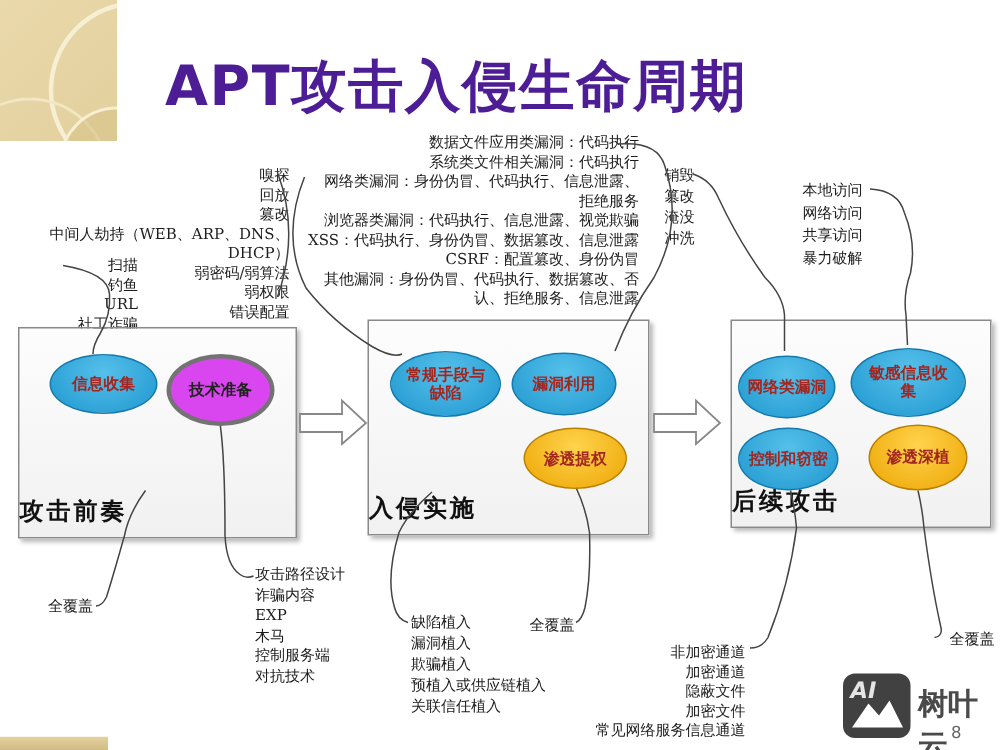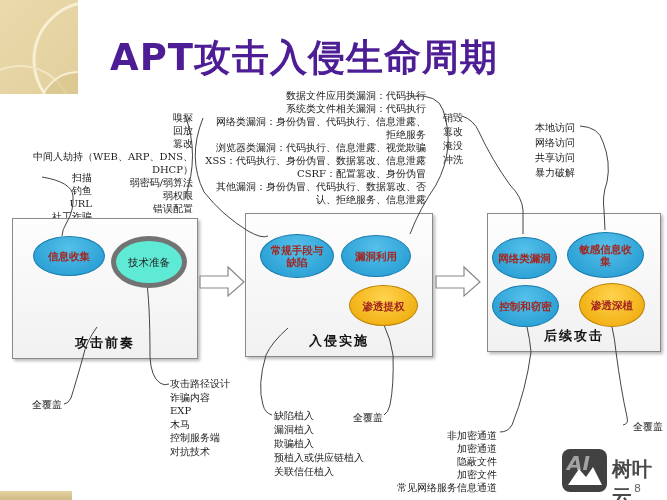--- a/index.html
+++ b/index.html
@@ -15,34 +15,34 @@
   
   .title{position:absolute;left:110px;top:33px;font-size:37px;font-weight:bold;
     color:#4c1d95;letter-spacing:1px;white-space:nowrap;}
   
   .ann{position:absolute;font-family:"DejaVu Serif","Liberation Serif",serif;
     font-size:10px;line-height:13px;color:#1c1c1c;}
   .ann.r{text-align:right;}
   
   .stage-box{position:absolute;background:linear-gradient(#fdfdfd,#f1f1f1);
     border:1px solid #8a8a8a;box-shadow:2px 2px 3px rgba(0,0,0,0.28);}
-  .stage-label{position:absolute;left:0;right:0;bottom:6px;text-align:center;
-    font-size:13px;font-weight:bold;color:#111;letter-spacing:2px;}
+  .stage-label{position:absolute;left:0;right:0;bottom:6px;
+    font-size:16px;font-weight:bold;color:#111;letter-spacing:2px;}
   
   .node{position:absolute;border-radius:50%;display:flex;align-items:center;justify-content:center;
     text-align:center;font-size:10.5px;font-weight:bold;color:#a32620;line-height:12px;z-index:3;}
   .node.blue{background:radial-gradient(ellipse at 50% 30%,#55c0ea,#1f97cf);border:1px solid #1479ab;}
   .node.yellow{background:radial-gradient(ellipse at 50% 30%,#ffd34d,#eda502);border:1.5px solid #b97f00;}
-  .node.white{background:#5eead4;border:5px solid #737373;color:#222;font-weight:normal;}
+  .node.white{background:#d946ef;border:3px solid #737373;color:#222;font-weight:bold;}
   .node .t{padding:0 4px;}
   svg.overlay{position:absolute;left:0;top:0;z-index:2;pointer-events:none;}
   
   .wm{position:absolute;left:562px;top:448px;width:100px;height:48px;}
   .wm-icon{position:absolute;left:0;top:1px;width:45px;height:43px;background:#414141;border-radius:8px;}
-  .wm-icon .ai{position:absolute;left:5px;top:2px;color:#a3a3a3;font-weight:bold;font-size:20px;font-style:italic;}
+  .wm-icon .ai{position:absolute;left:5px;top:2px;color:#e5e5e5;font-weight:bold;font-size:15px;font-style:italic;}
   .wm-brand{position:absolute;left:50px;top:8px;font-size:20px;font-weight:bold;color:#4a4a4a;}
   .wm-page{position:absolute;left:72px;top:34px;font-size:11px;color:#666;}
 </style>
 </head>
 <body>
 
 <div id="slide">
 
   <div class="corner">
     <svg width="78" height="94">

